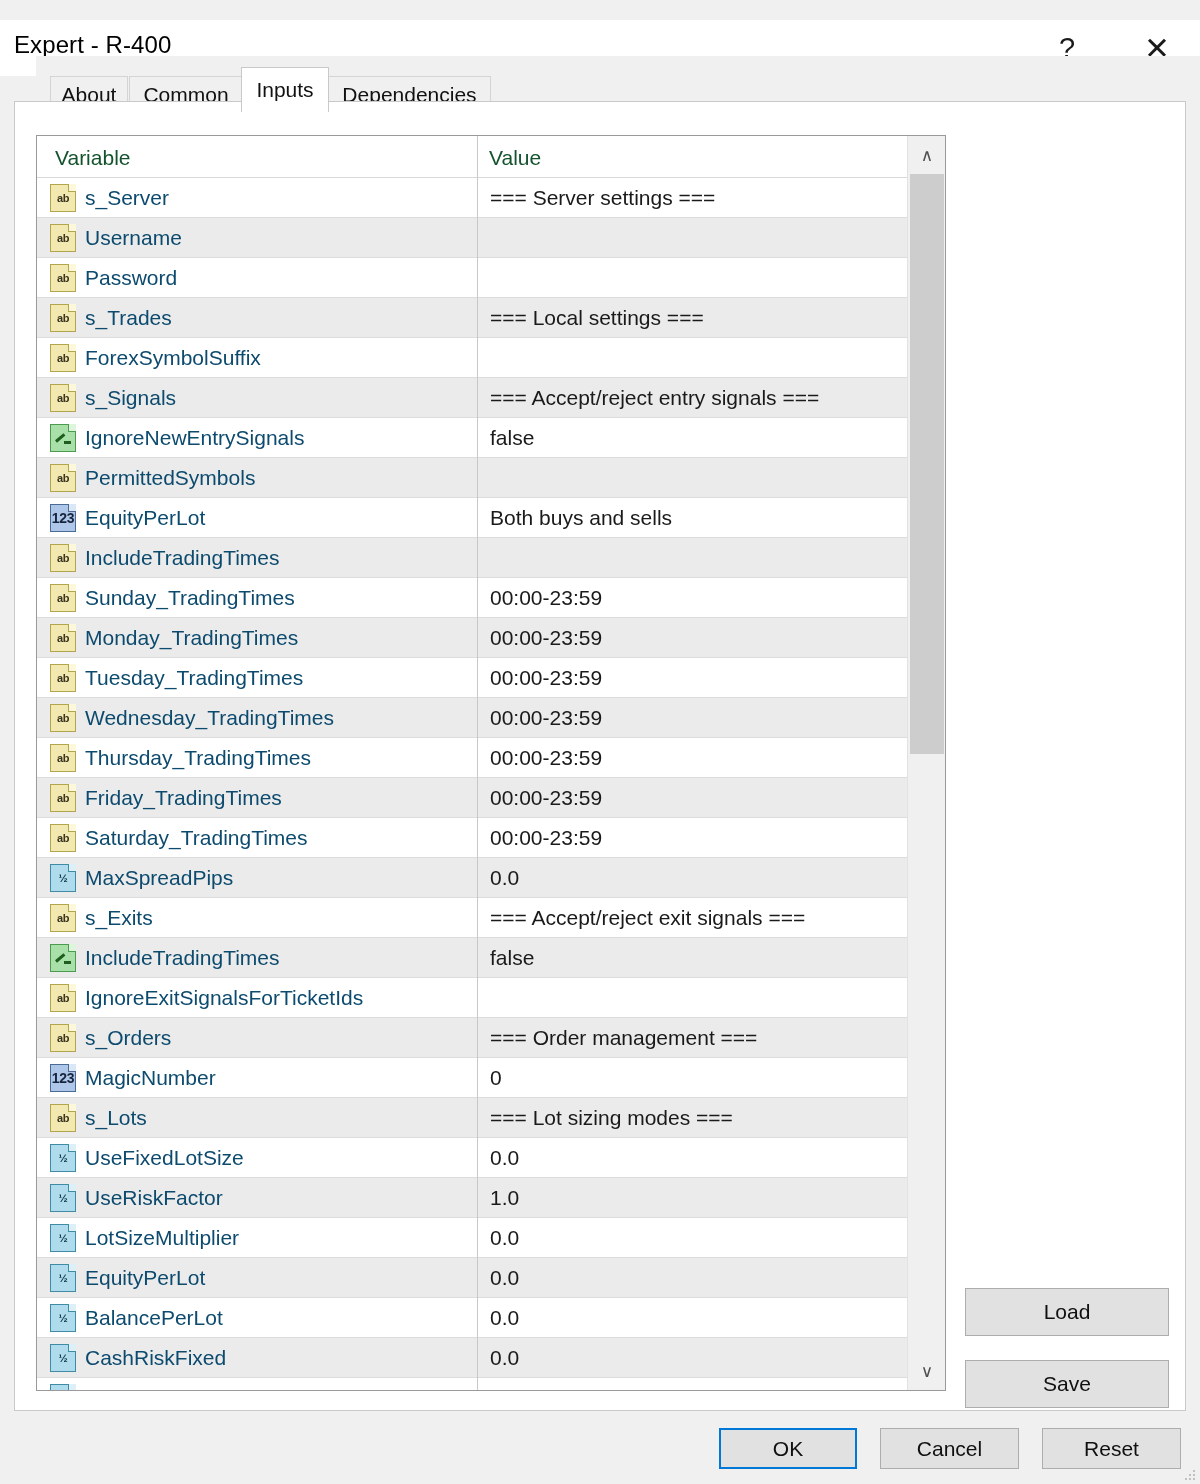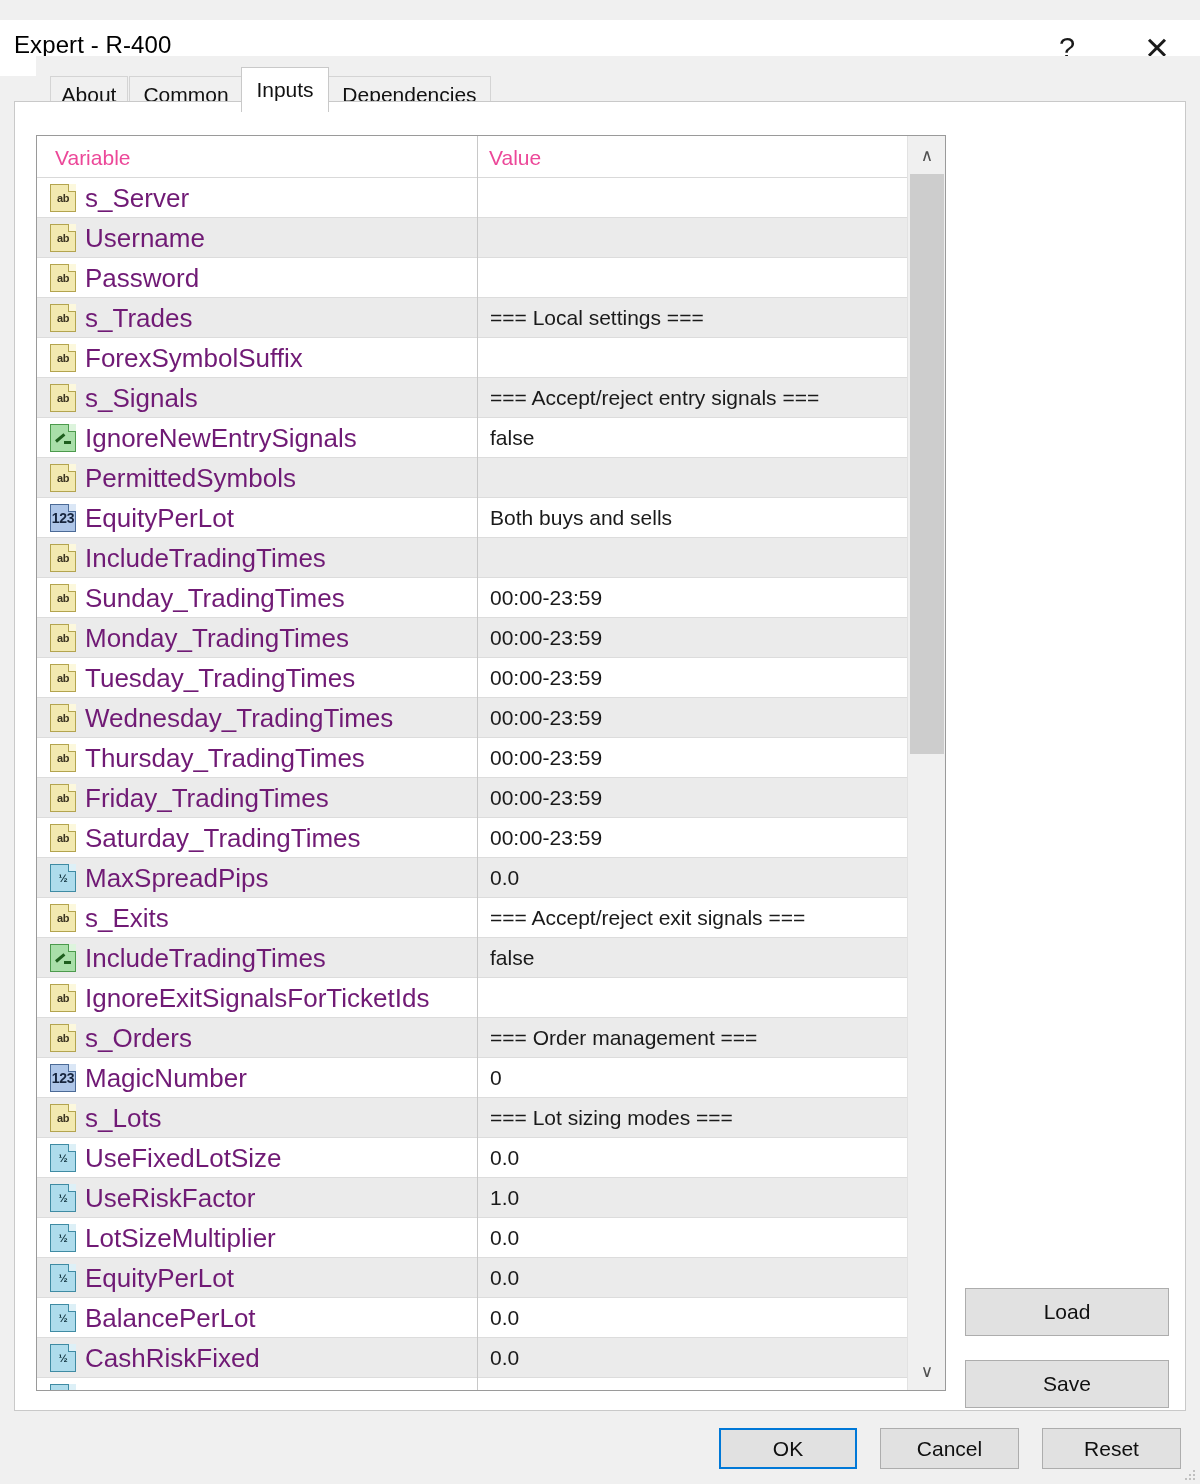--- a/index.html
+++ b/index.html
@@ -79,21 +79,21 @@
     width: 908px; height: 1254px;
     overflow: hidden;
   }
   #col-header {
     position: relative; height: 42px;
     background: #ffffff;
     border-bottom: 1px solid #d9d9d9;
   }
   .col-head-label {
     position: absolute; top: 10px;
-    font-size: 21px; color: #ec4899;
+    font-size: 21px; color: #14532d;
   }
   #head-variable { left: 18px; }
   #head-value    { left: 452px; }
   #head-divider {
     position: absolute; left: 440px; top: 0; width: 1px; height: 42px;
     background: #c8c8c8;
   }
 
   .row {
     position: relative; height: 40px;
@@ -110,21 +110,21 @@
     display: flex; align-items: center; text-align: center;
   }
   .val-cell {
     position: absolute; left: 441px; top: 0; width: 467px; height: 40px;
     display: flex; align-items: center;
     padding-left: 12px;
     font-size: 21px; color: #1a1a1a;
     white-space: nowrap; overflow: hidden;
   }
   .var-label {
-    font-size: 26px; color: #701a75; white-space: nowrap;
+    font-size: 21px; color: #0c4a6e; white-space: nowrap;
   }
 
   
   .type-icon {
     position: relative;
     width: 26px; height: 28px;
     margin-left: 13px; margin-right: 9px;
     flex: 0 0 auto;
   }
   .type-icon .sheet {
@@ -257,20 +257,21 @@
       <div id="rows-host">
           <div class="row">
             <div class="var-cell">
               <span class="type-icon icon-string">
                 <span class="sheet">ab</span>
                 <span class="fold"></span>
               </span>
               <span class="var-label">s_Server</span>
             </div>
             <div class="cell-divider"></div>
+            <div class="val-cell">=== Server settings ===</div>
           </div>
           <div class="row alt">
             <div class="var-cell">
               <span class="type-icon icon-string">
                 <span class="sheet">ab</span>
                 <span class="fold"></span>
               </span>
               <span class="var-label">Username</span>
             </div>
             <div class="cell-divider"></div>

